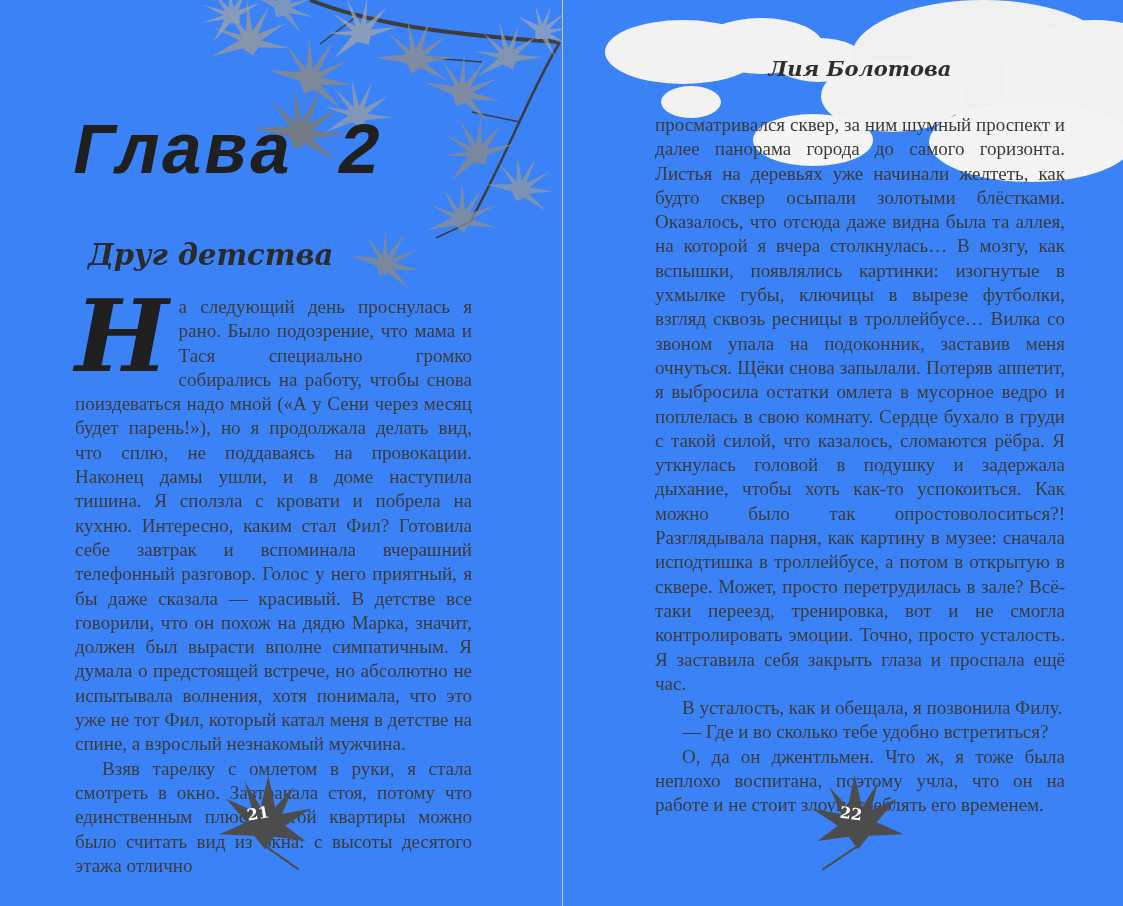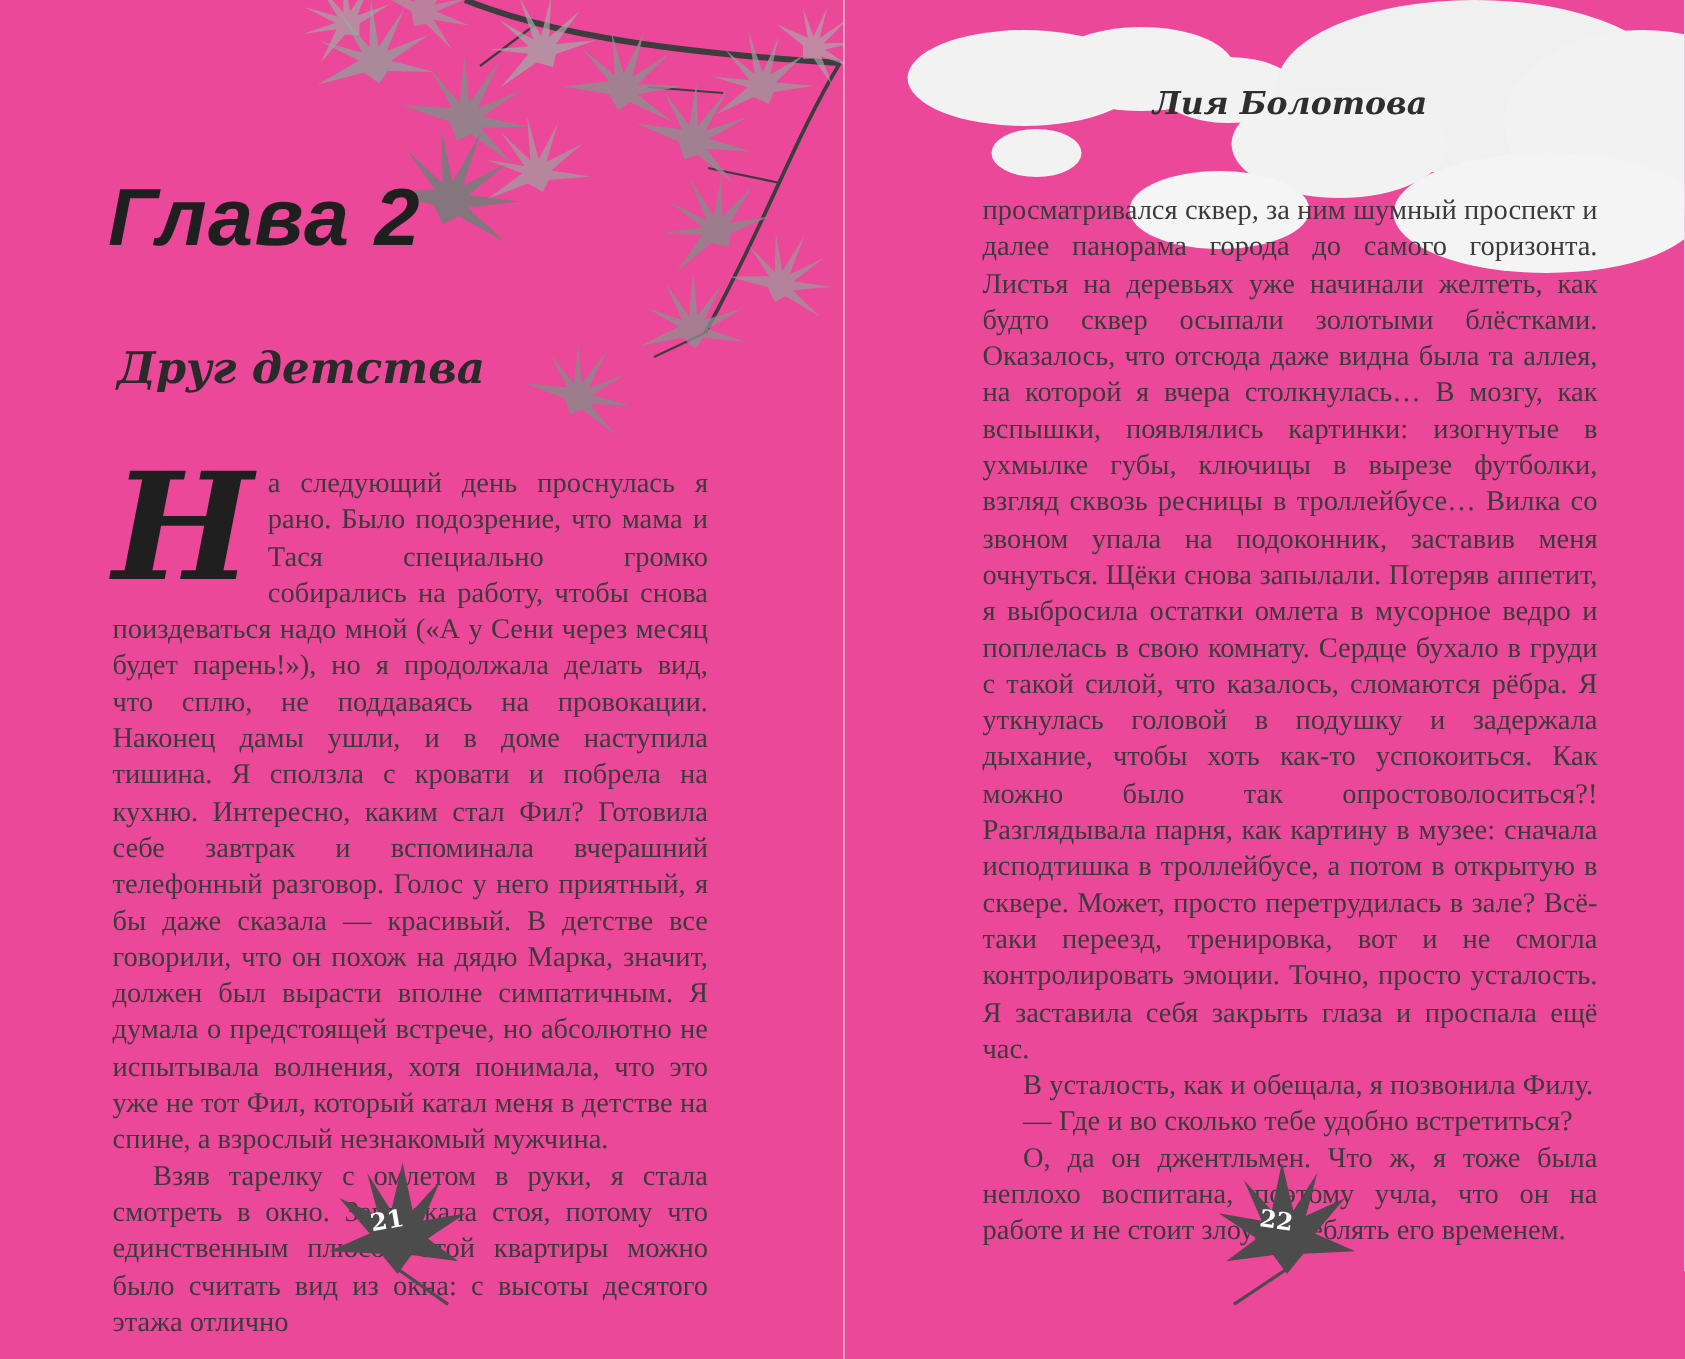--- a/index.html
+++ b/index.html
@@ -1,35 +1,35 @@
 <!DOCTYPE html>
 <html><head>
 <meta charset="utf-8">
 <style>
   html,body{margin:0;padding:0;background:#ffffff;}
   .spread{position:relative;width:1123px;height:906px;background:#ffffff;overflow:hidden;
           font-family:"Liberation Serif",serif;color:#3b3b3b;}
-  .page{position:absolute;top:0;height:906px;background:#ec4899;}
+  .page{position:absolute;top:0;height:906px;background:#3b82f6;}
   .page-left{left:0;width:562px;}
   .page-right{left:563px;width:560px;}
   .divider{position:absolute;left:562px;top:0;width:1px;height:906px;background:#c9c9c9;}
 
   
   .branch-svg{position:absolute;left:180px;top:0;width:382px;height:315px;pointer-events:none;}
   .clouds-svg{position:absolute;left:0;top:0;width:560px;height:190px;pointer-events:none;}
 
   
   .chapter-title{position:absolute;left:72px;top:118px;margin:0;
-      font-family:Liberation Sans, sans-serif;font-style:italic;font-weight:700;
-      font-size:54px;line-height:1;color:#1f1f1f;letter-spacing:1px;text-align:center;}
-  .chapter-subtitle{position:absolute;left:74px;top:224px;margin:4px;
+      font-family:Liberation Mono, monospace;font-style:italic;font-weight:700;
+      font-size:72px;line-height:1;color:#1f1f1f;letter-spacing:1px;text-align:center;}
+  .chapter-subtitle{position:absolute;left:74px;top:224px;margin:14px;
       font-family:"DejaVu Serif",serif;font-style:italic;font-weight:600;
       font-size:29px;line-height:1.2;color:#2a2a2a;}
 
-  .body-text{position:absolute;text-align:justify;font-size:19px;line-height:24.3px;color:#3b3b3b;margin-top:16px;}
+  .body-text{position:absolute;text-align:justify;font-size:19px;line-height:24.3px;color:#3b3b3b;}
   .body-text p{margin:0;}
   .body-text p.indent{text-indent:27px;}
   .left-body{left:75px;top:295px;width:397px;}
   .right-body{left:92px;top:113px;width:410px;}
 
   .dropcap{float:left;font-family:"DejaVu Serif",serif;font-style:italic;font-weight:700;
       font-size:99px;line-height:76px;height:72px;margin:3px 10px 0 0;color:#1f1f1f;}
 
   .running-header{position:absolute;left:92px;top:56px;width:410px;text-align:center;
       font-family:"DejaVu Serif",serif;font-style:italic;font-weight:600;

